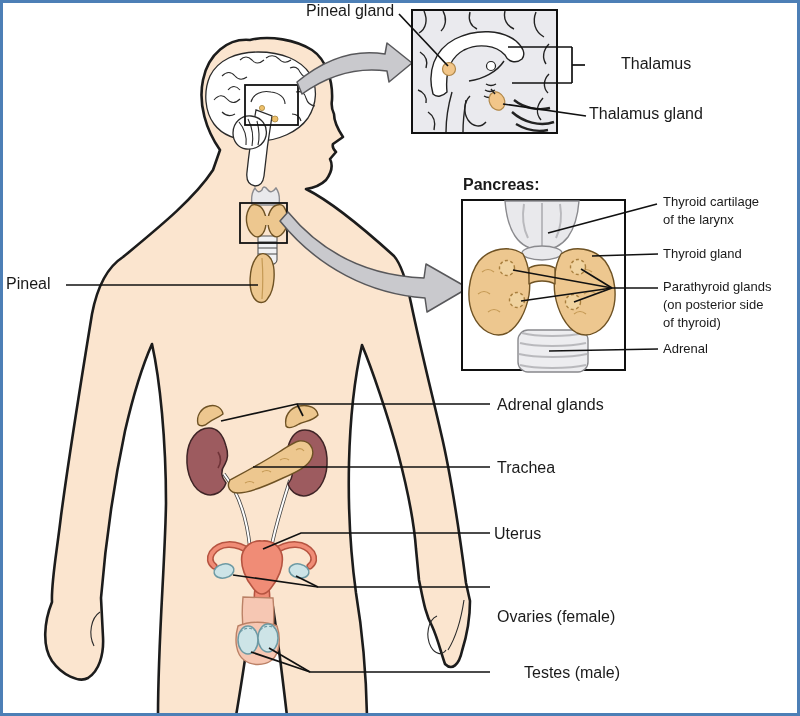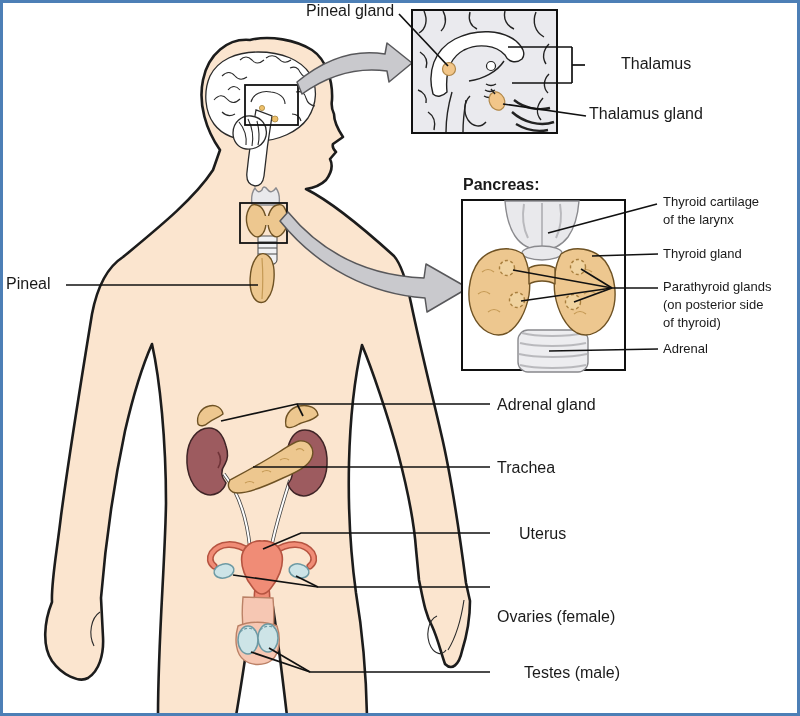--- a/index.html
+++ b/index.html
@@ -294,18 +294,18 @@
 <div class="lbl" style="left:589px;top:105px">Thalamus gland</div>
 <div class="lbl b" style="left:463px;top:176px">Pancreas:</div>
 <div class="lbl small" style="left:663px;top:193px">Thyroid cartilage
 of the larynx</div>
 <div class="lbl small" style="left:663px;top:245px">Thyroid gland</div>
 <div class="lbl small" style="left:663px;top:278px">Parathyroid glands
 (on posterior side
 of thyroid)</div>
 <div class="lbl small" style="left:663px;top:340px">Adrenal</div>
 <div class="lbl" style="left:6px;top:275px">Pineal</div>
-<div class="lbl" style="left:497px;top:396px">Adrenal gland</div>
+<div class="lbl" style="left:497px;top:396px">Adrenal glands</div>
 <div class="lbl" style="left:497px;top:459px">Trachea</div>
-<div class="lbl" style="left:519px;top:525px">Uterus</div>
+<div class="lbl" style="left:494px;top:525px">Uterus</div>
 <div class="lbl" style="left:497px;top:608px">Ovaries (female)</div>
 <div class="lbl" style="left:524px;top:664px">Testes (male)</div>
 </div>
 
 </body></html>

